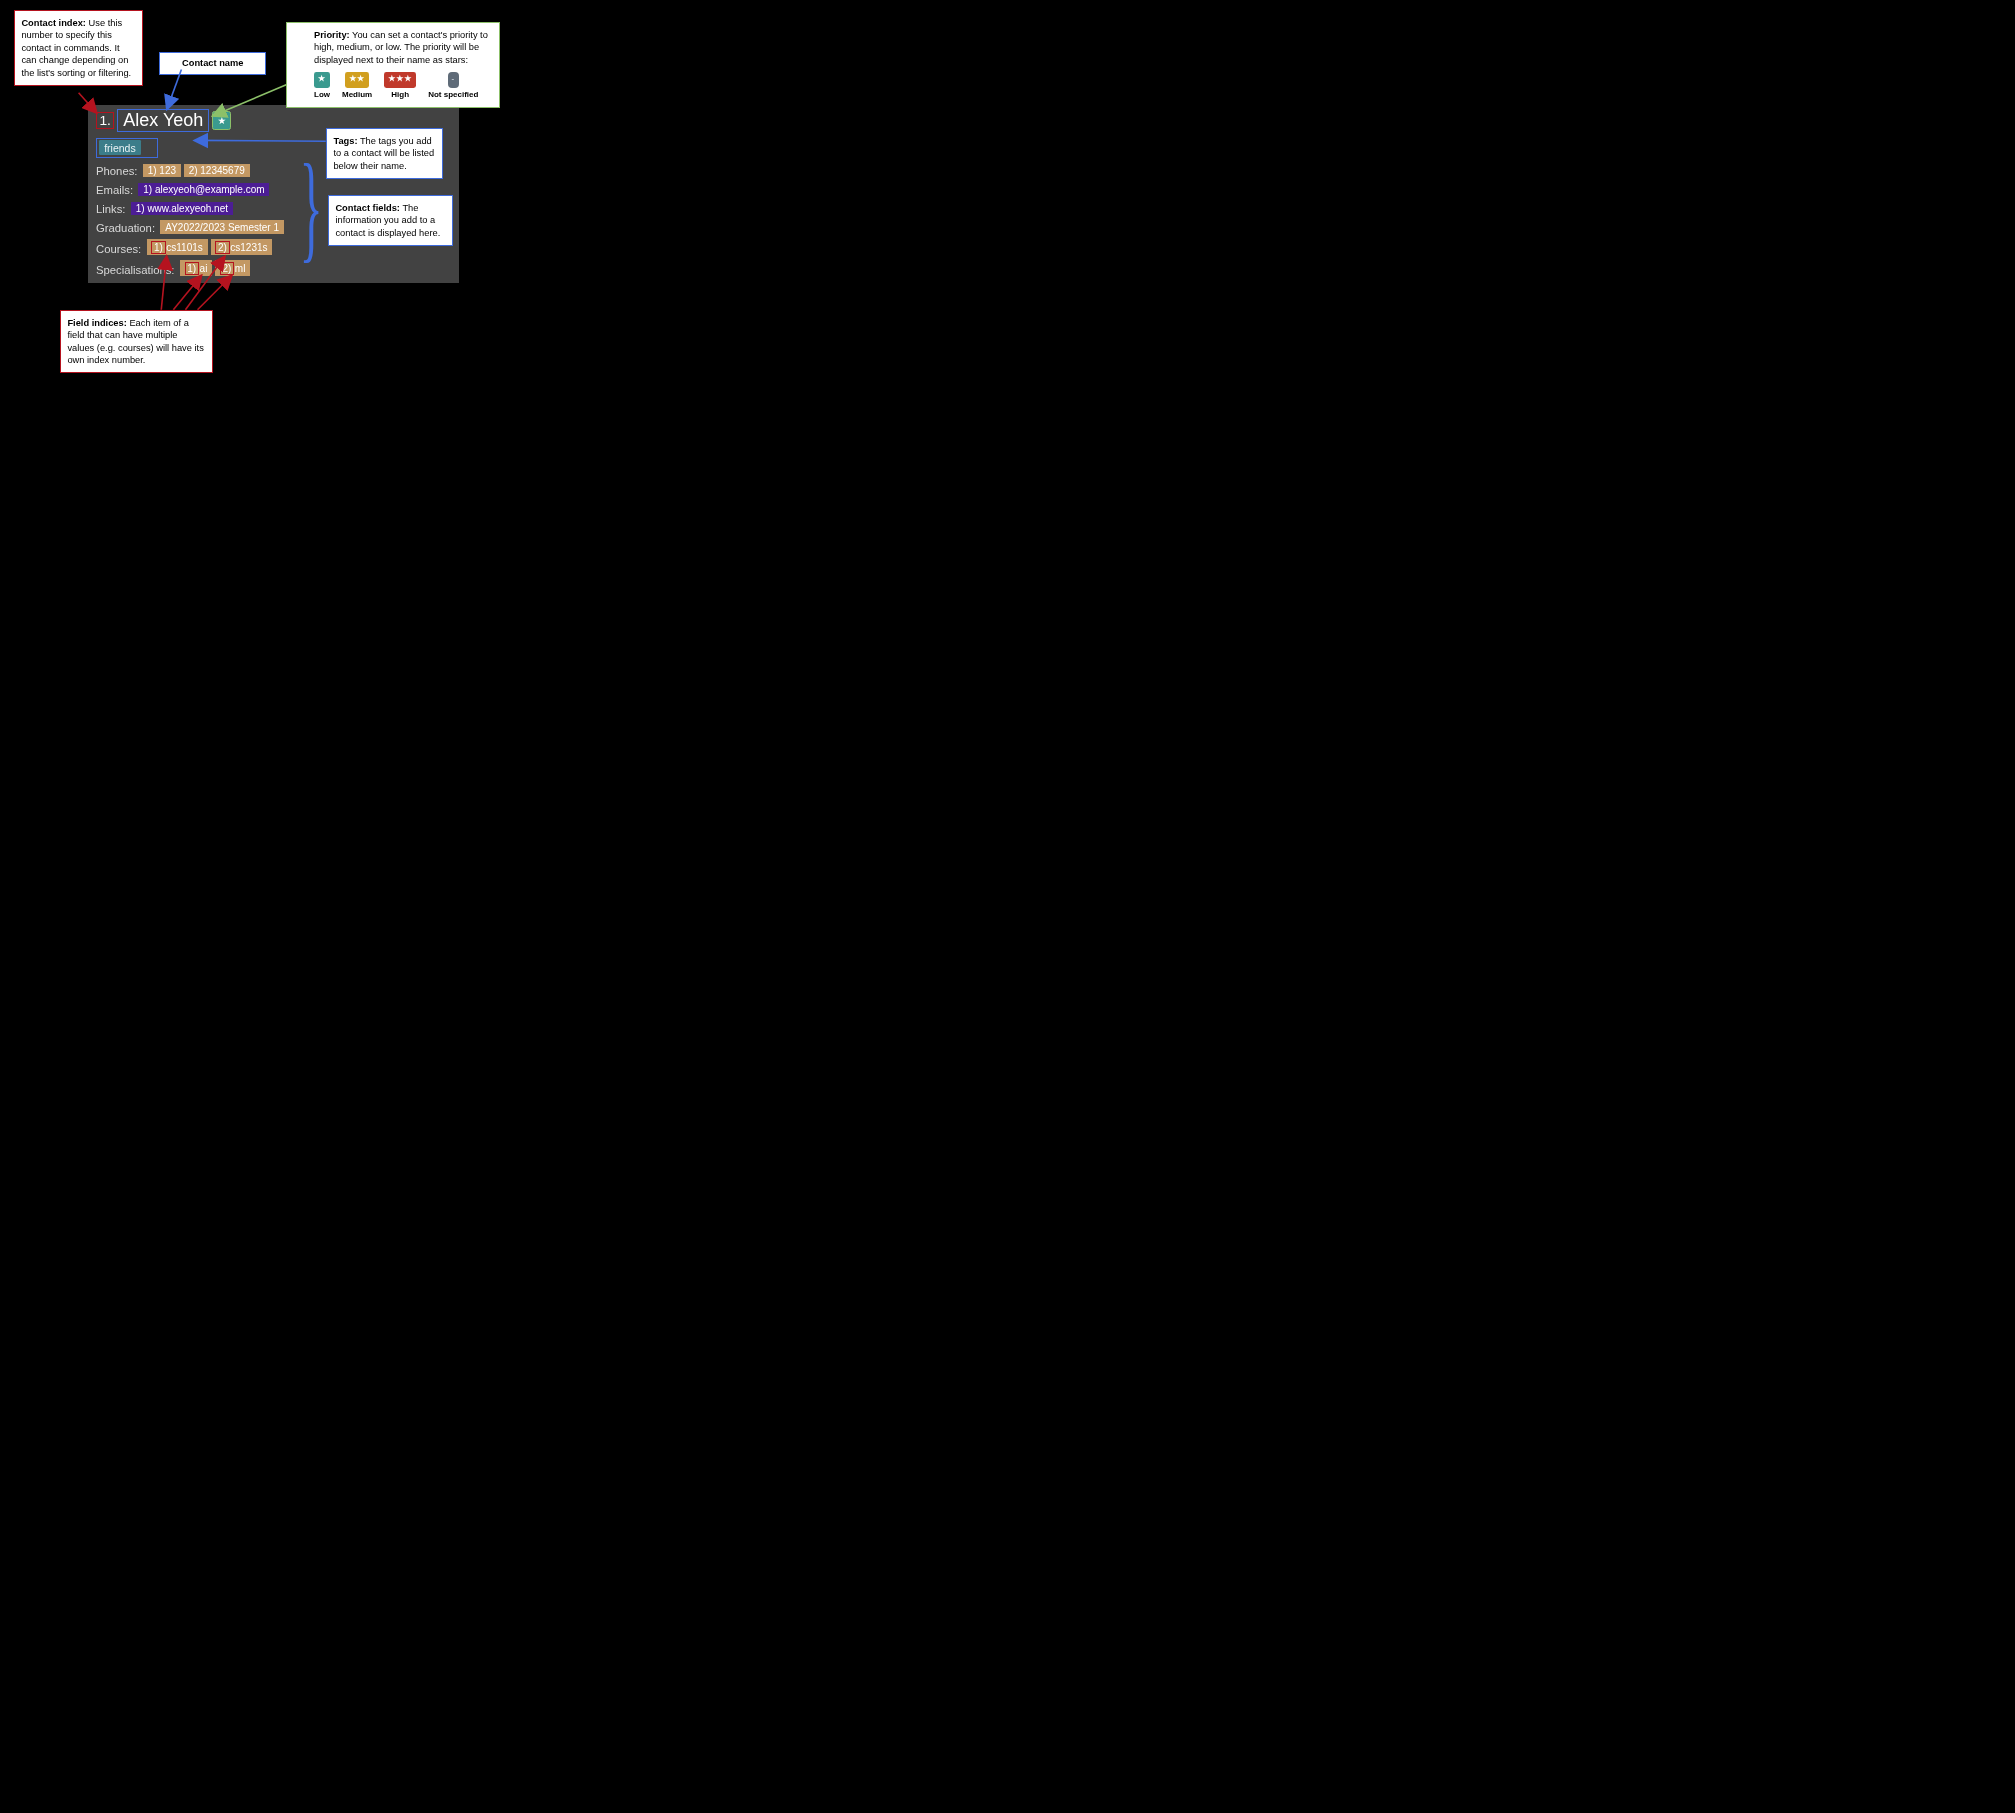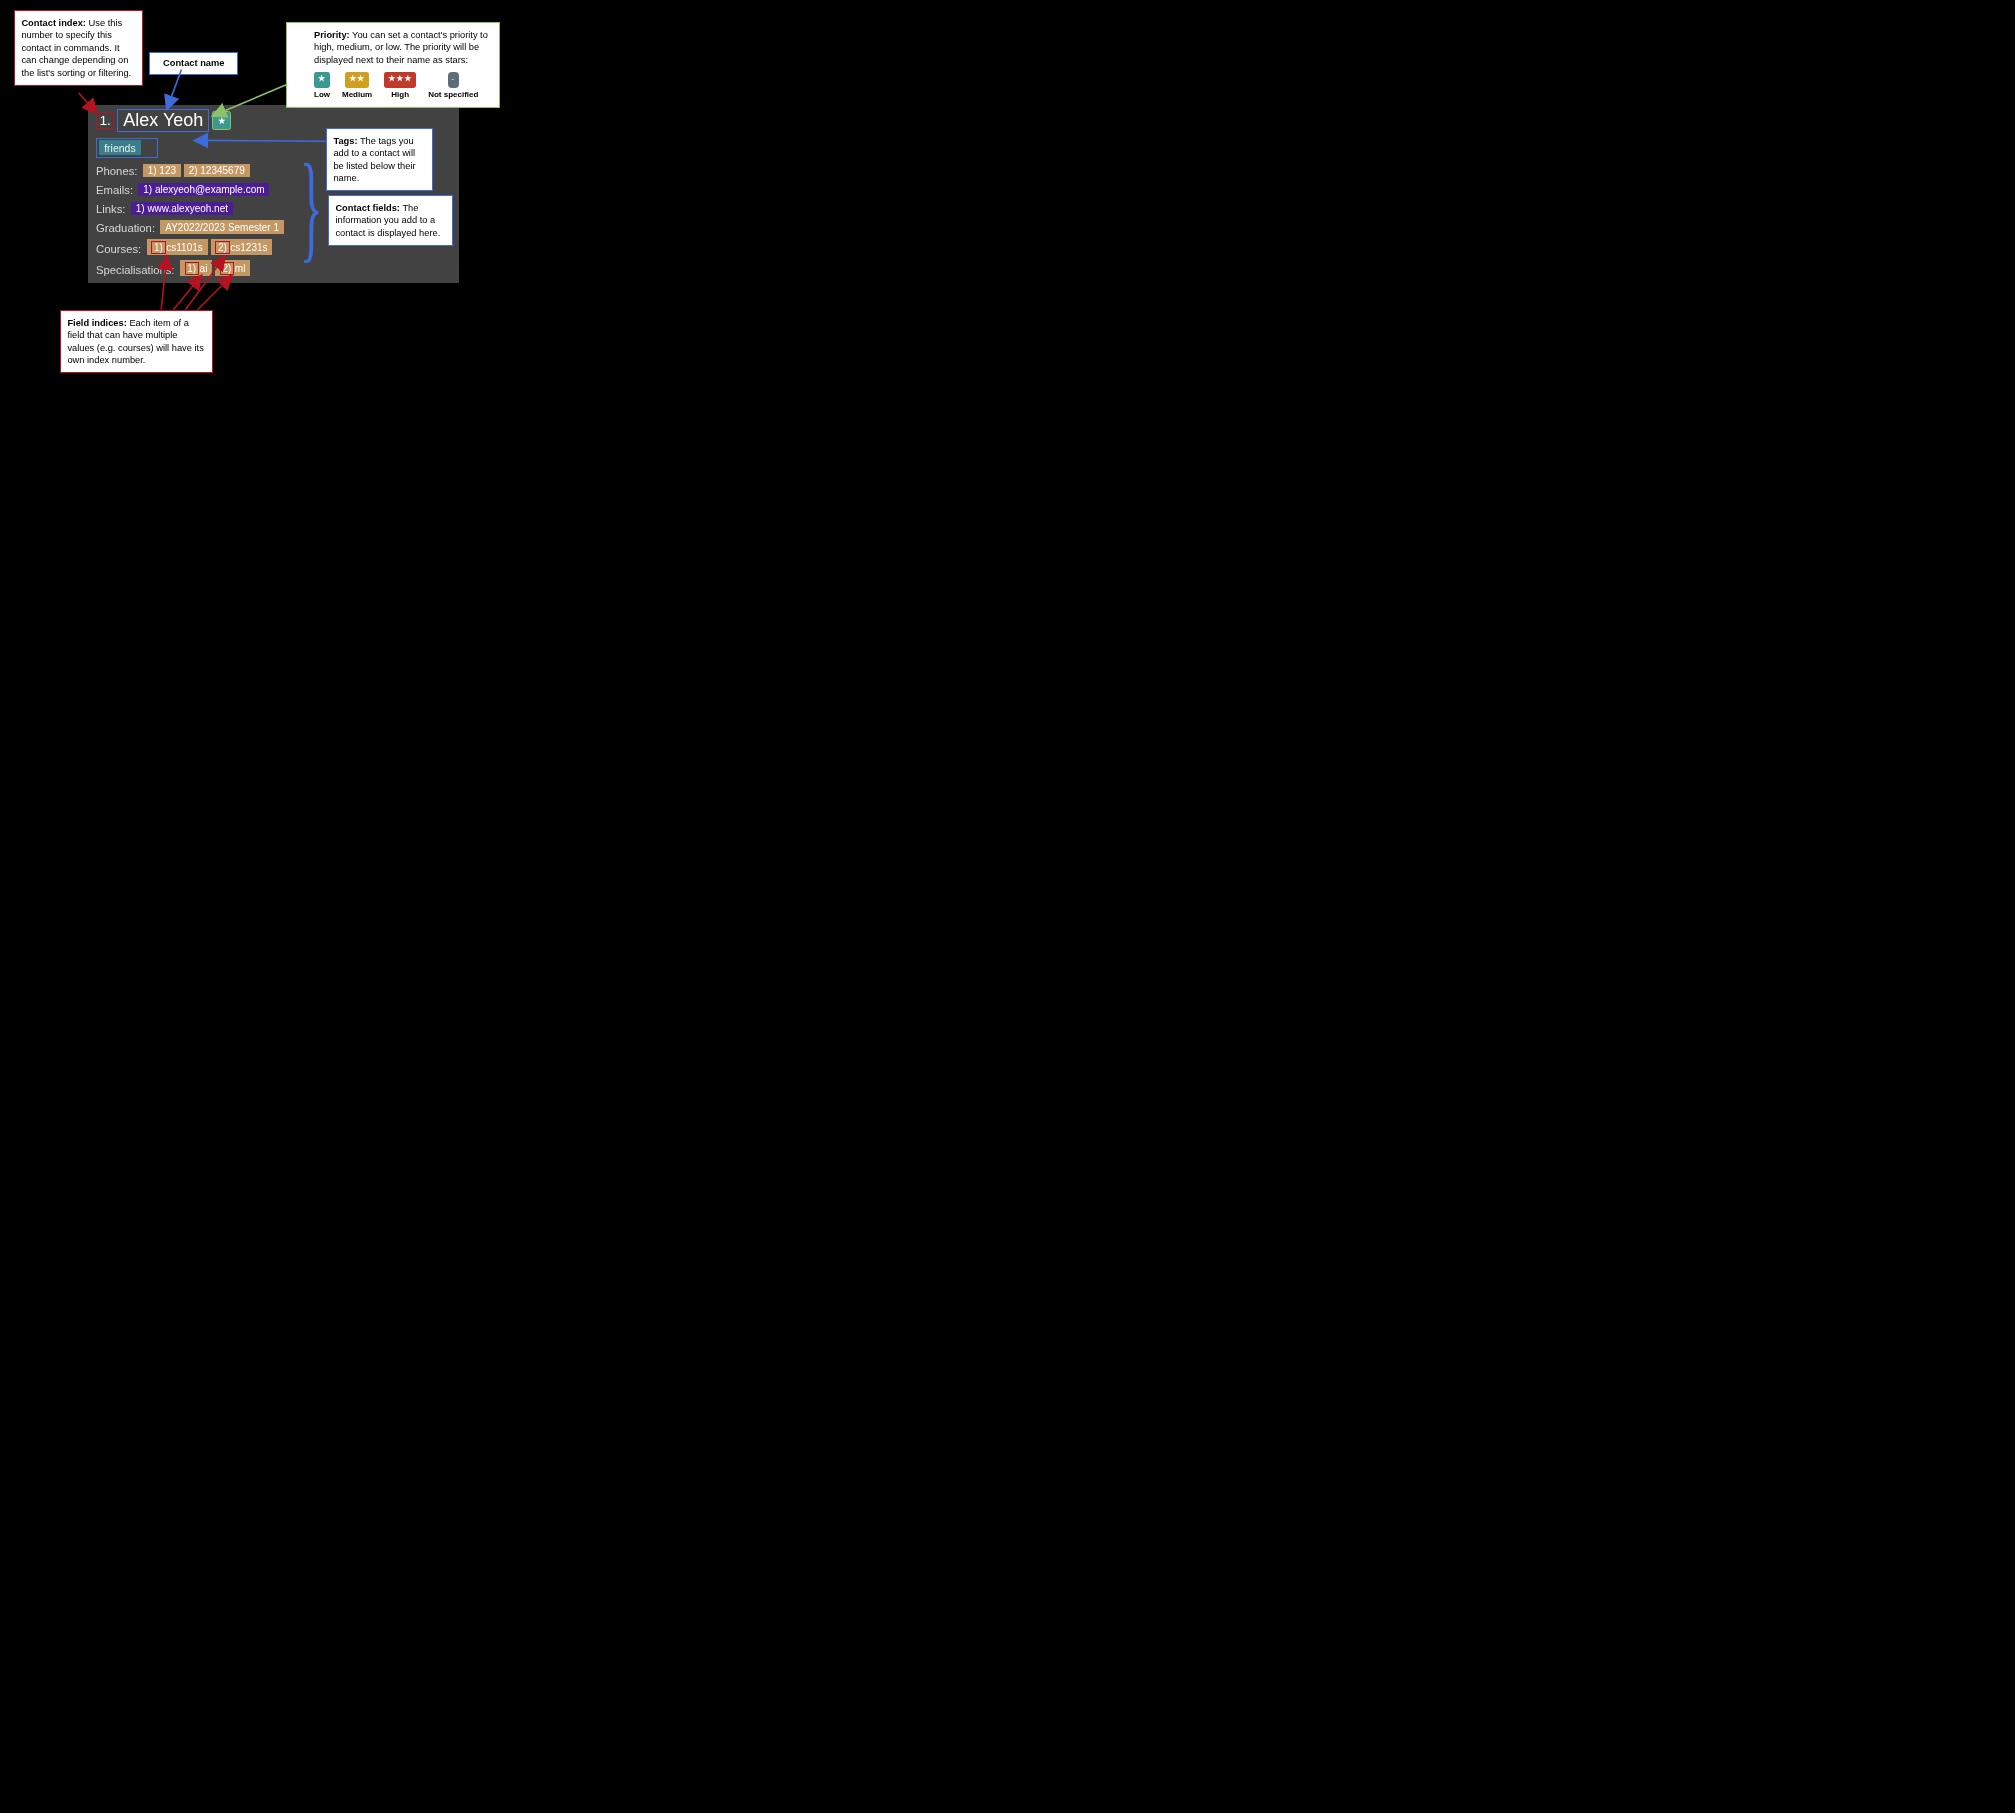--- a/index.html
+++ b/index.html
@@ -202,21 +202,21 @@
     </div>
   </div>
 
   <div class="brace" style="left:282px; top:137px;">}</div>
 
   <div class="callout callout-red" style="left:14px; top:10px; width:129px;">
     <b>Contact index:</b>
     <span>Use this number to specify this contact in commands. It can change depending on the list's sorting or filtering.</span>
   </div>
 
-  <div class="callout callout-blue" style="left:149px; top:52px; padding:4px 13px;">
+  <div class="callout callout-blue" style="left:159px; top:52px; padding:4px 22px;">
     <b>Contact name</b>
   </div>
 
   <div class="callout callout-green" style="left:286px; top:22px; width:214px;padding-left:27px;">
     <div>
       <b>Priority:</b>
       <span>You can set a contact's priority to high, medium, or low. The priority will be displayed next to their name as stars:</span>
     </div>
     <div class="legend-row">
       <div class="legend-item">
@@ -231,21 +231,21 @@
         <div class="badge badge-high">★★★</div>
         <div>High</div>
       </div>
       <div class="legend-item">
         <div class="badge badge-none">-</div>
         <div>Not specified</div>
       </div>
     </div>
   </div>
 
-  <div class="callout callout-blue" style="left:326px; top:128px; width:107px;">
+  <div class="callout callout-blue" style="left:326px; top:128px; width:117px;">
     <b>Tags:</b>
     <span>The tags you add to a contact will be listed below their name.</span>
   </div>
 
   <div class="callout callout-blue" style="left:328px; top:195px; width:125px;">
     <b>Contact fields:</b>
     <span>The information you add to a contact is displayed here.</span>
   </div>
 
   <div class="callout callout-red" style="left:60px; top:310px; width:153px;">

